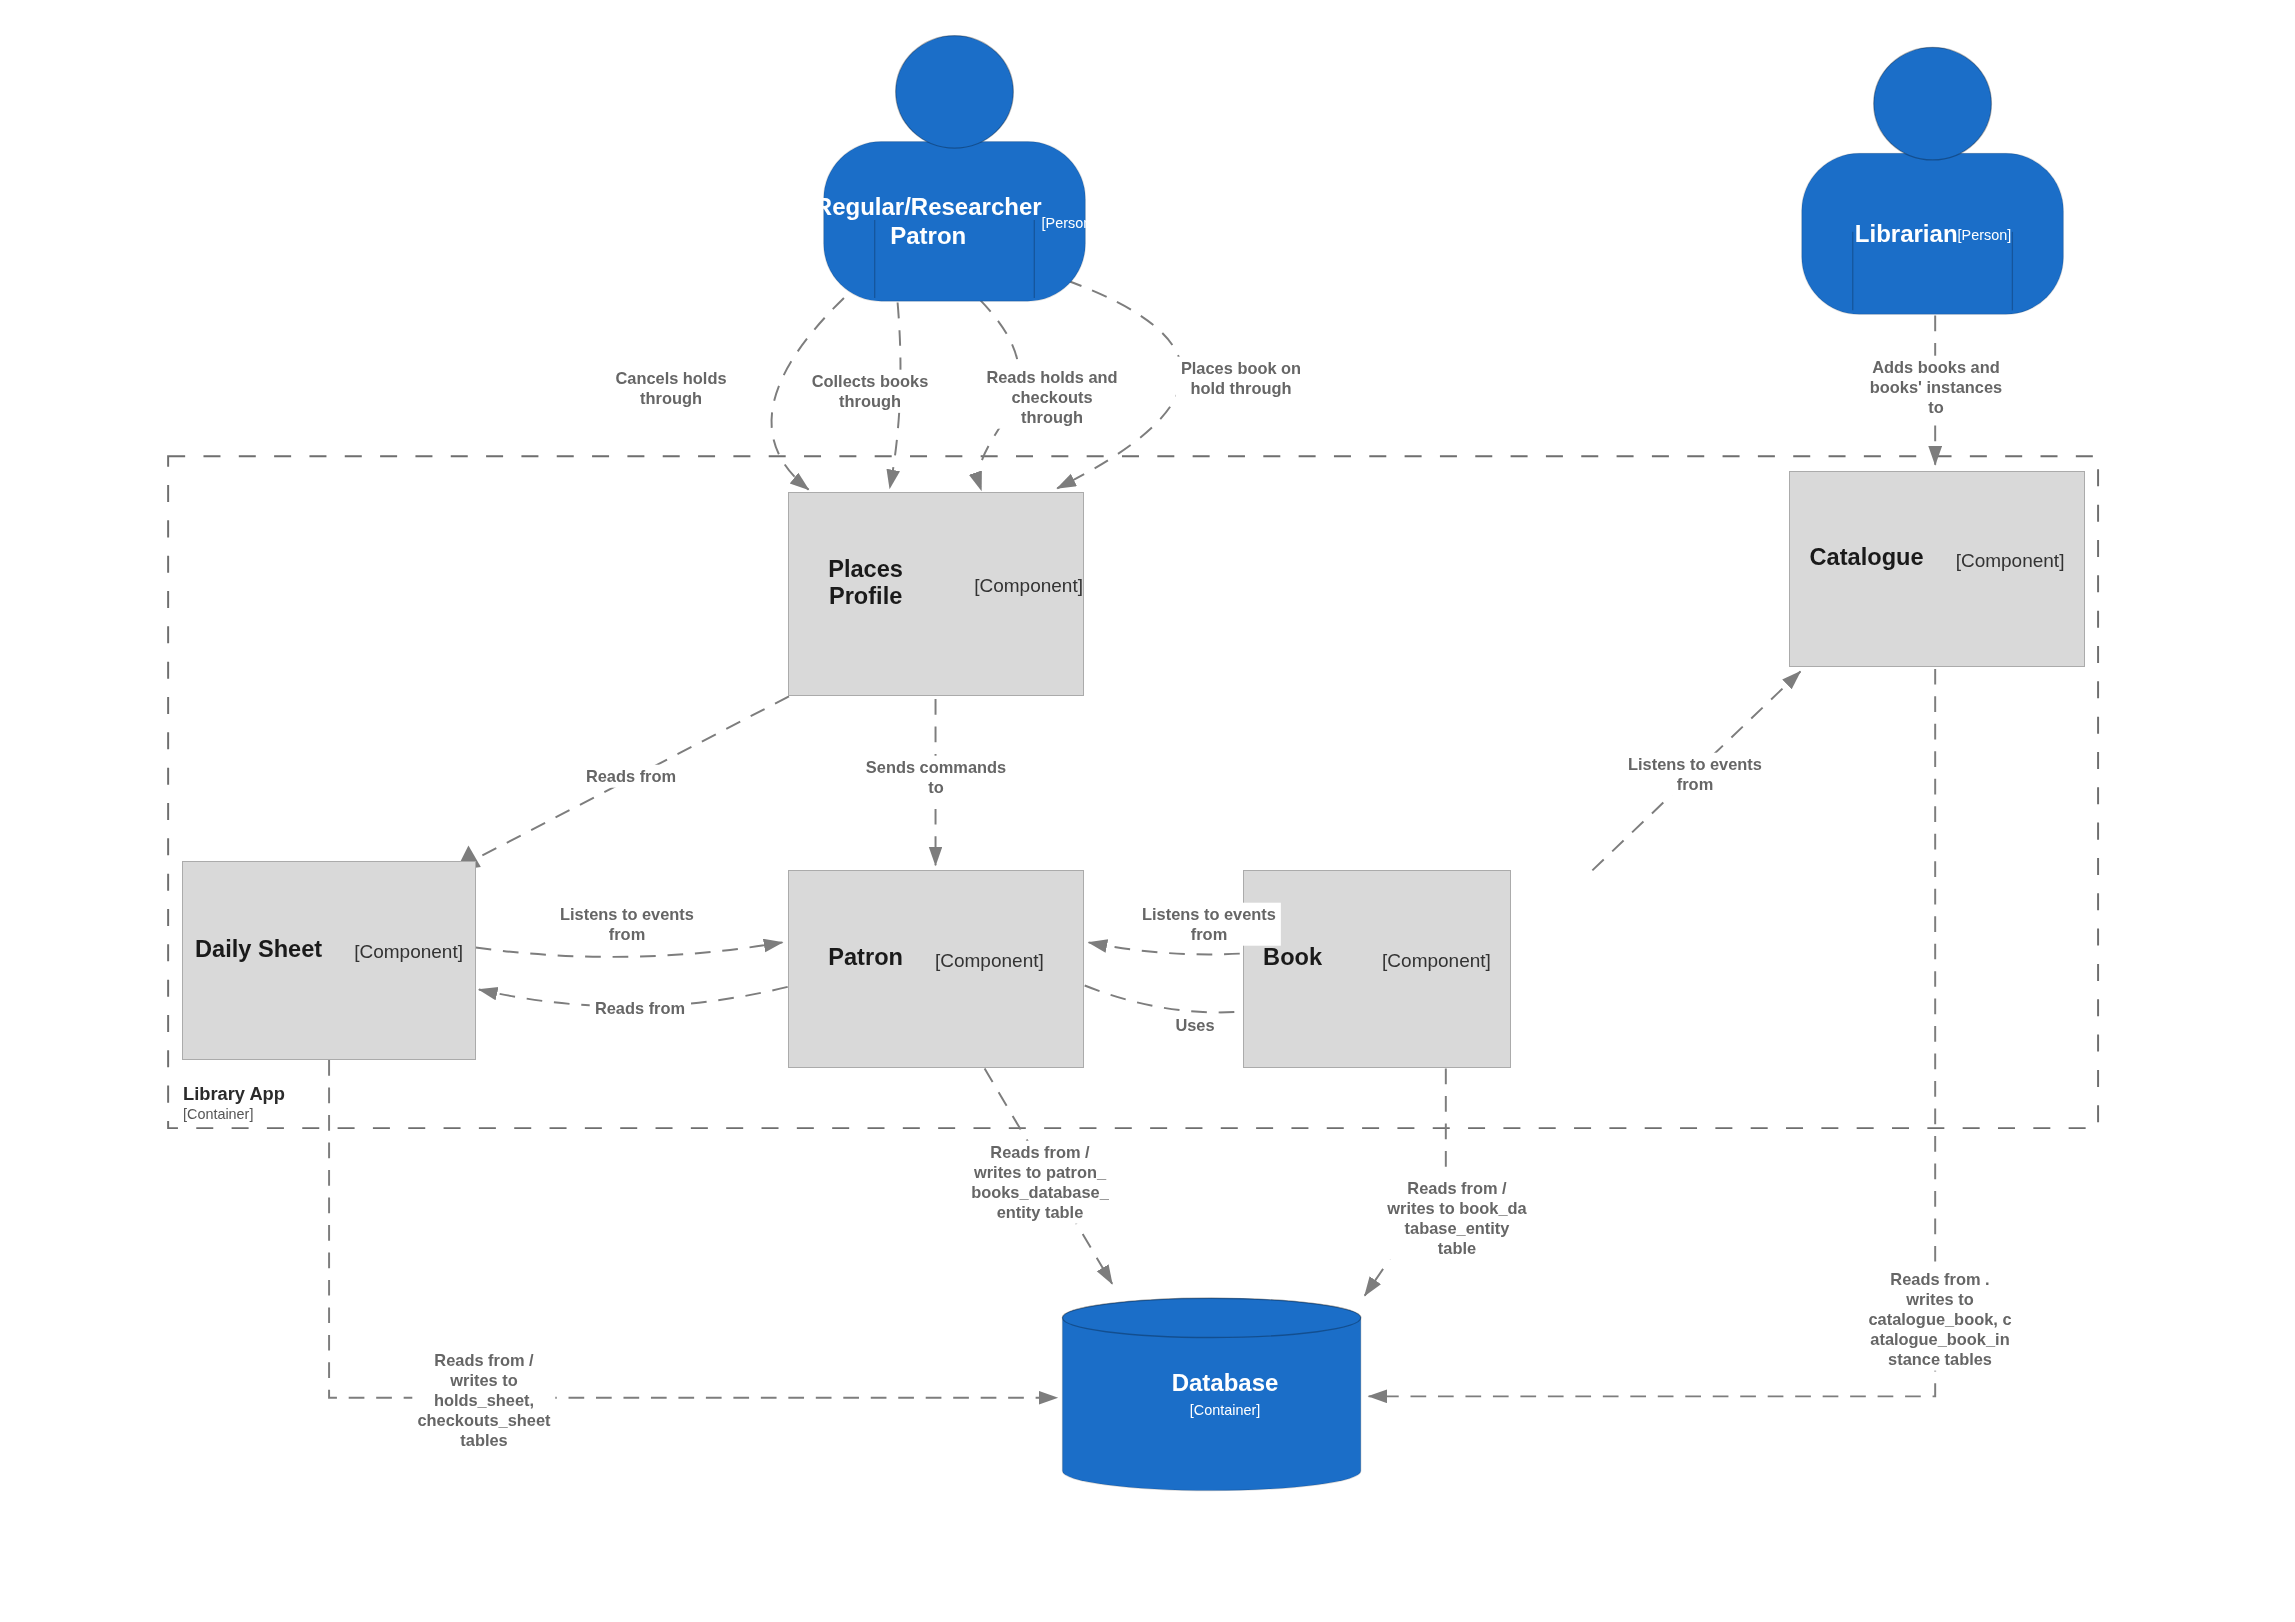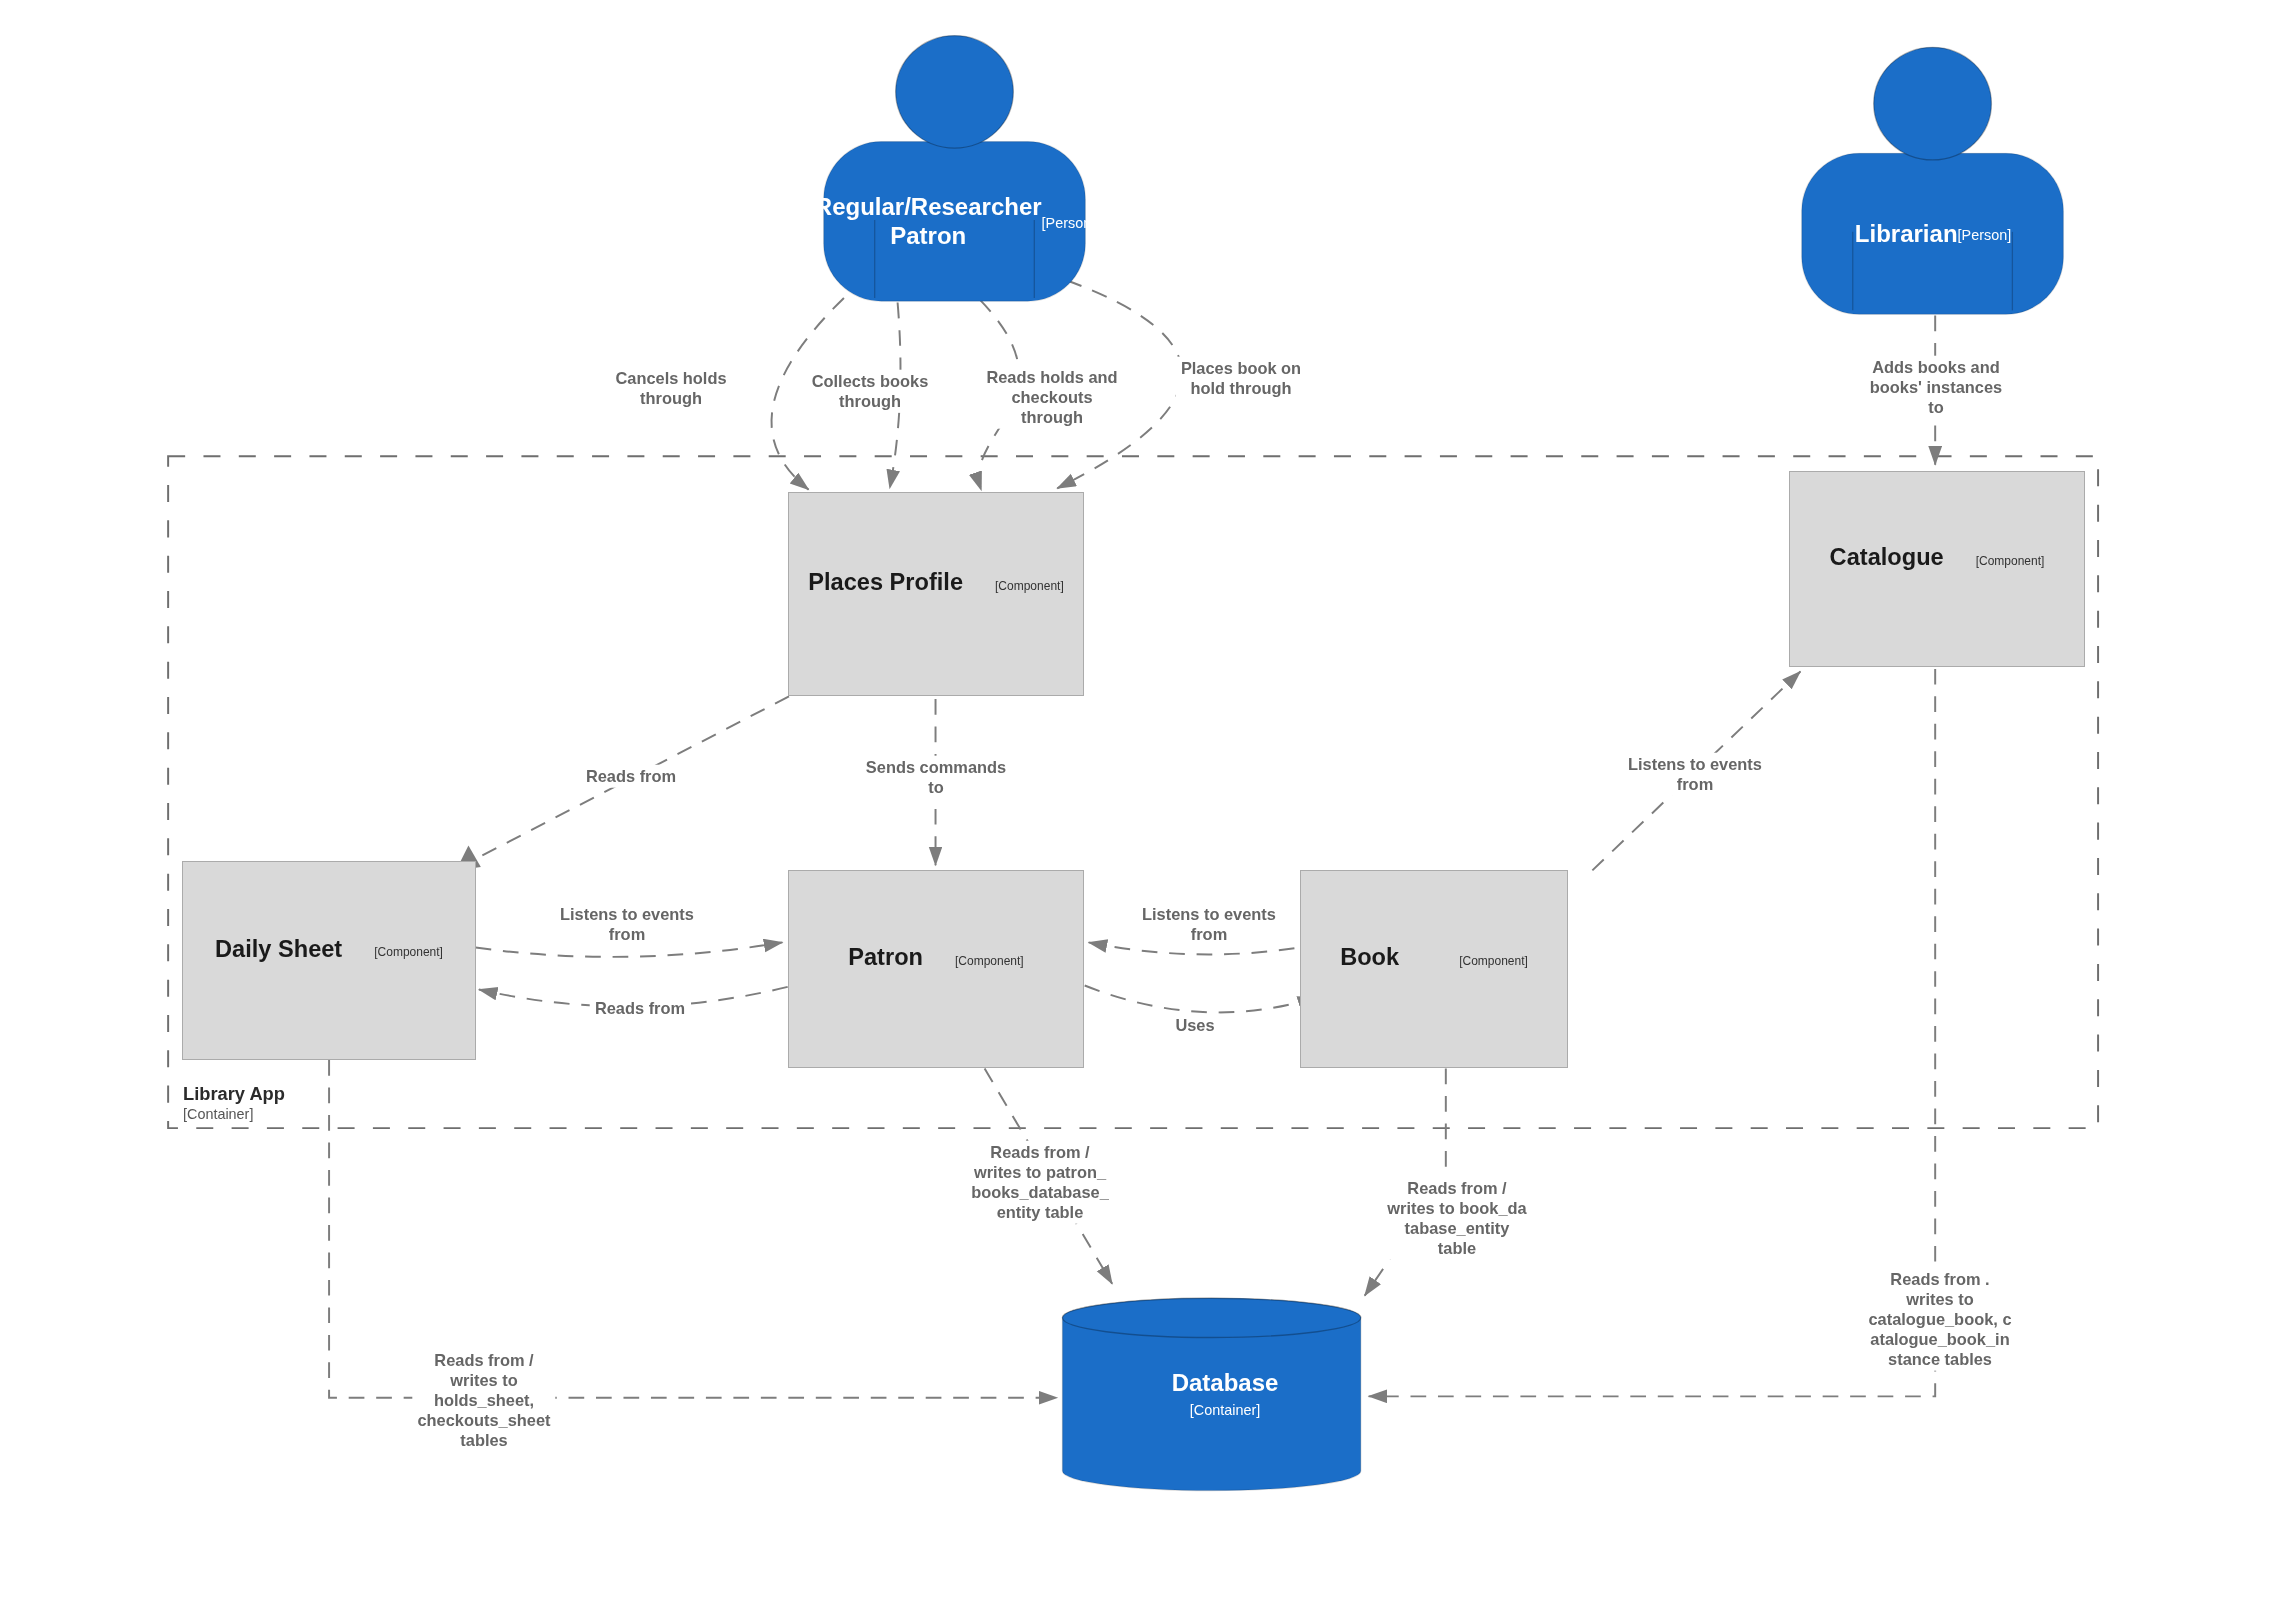--- a/index.html
+++ b/index.html
@@ -2,21 +2,21 @@
 <html style="--person: #1b6ec8; --database: #1b6ec8; --component: #d9d9d9; --component_border: #ababab; --line: #7d7d7d; --boundary_line: #6e6e6e; --label_text: #666666; --title_text: #1a1a1a;font-size:10.5px"><head>
 <meta charset="utf-8">
 <style>
   html,body{margin:0;padding:0;background:#ffffff;}
   body{font-family:"Liberation Sans", sans-serif;}
   #canvas{position:relative;width:2295px;height:1623px;background:#fff;overflow:hidden;}
   #wires{position:absolute;left:0;top:0;z-index:1;}
   .node{position:absolute;z-index:2;display:flex;align-items:center;justify-content:center;text-align:center;}
   .component{background:var(--component,#d9d9d9);border:1.3px solid var(--component_border,#ababab);padding-bottom:22px;box-sizing:border-box;}
   .component .title{font-size:23.6px;font-weight:bold;color:var(--title_text,#1a1a1a);line-height:27.5px;white-space:pre-line;}
-  .component .subtitle{font-size:12px;color:#333;margin-top:5.2px;padding-left:32px;}
+  .component .subtitle{font-size:19px;color:#333;margin-top:5.2px;padding-left:32px;}
   .person-text{position:absolute;z-index:3;display:flex;flex-direction:row;align-items:center;justify-content:center;text-align:center;color:#fff;}
   .person-text .title{font-size:24px;font-weight:bold;line-height:29px;white-space:pre-line;}
   .person-text .subtitle{font-size:14.4px;margin-top:3.9px;color:#ffffff;}
   .db-text{position:absolute;z-index:3;display:flex;flex-direction:column;align-items:center;justify-content:center;text-align:center;color:#fff;}
   .db-text .title{font-size:24px;font-weight:bold;}
   .db-text .subtitle{font-size:14.4px;margin-top:5.2px;}
   .rel-label{position:absolute;z-index:4;transform:translate(-50%,-50%);background:#ffffff;padding:1.3px 5.2px;
     font-size:16.4px;font-weight:bold;color:var(--label_text,#666666);line-height:20px;text-align:center;white-space:pre-line;}
   .boundary-label{position:absolute;z-index:2;text-align:left;}
   .boundary-label .title{font-size:18.3px;font-weight:bold;color:#2b2b2b;line-height:22px;}
@@ -96,21 +96,21 @@
     <div class="subtitle">[Component]</div>
   </div>
   <div class="node component" style="left:182px;top:861px;width:294px;height:199px;">
     <div class="title">Daily Sheet</div>
     <div class="subtitle">[Component]</div>
   </div>
   <div class="node component" style="left:788px;top:870px;width:296px;height:198px;">
     <div class="title">Patron</div>
     <div class="subtitle">[Component]</div>
   </div>
-  <div class="node component" style="left:1300px;top:870px;width:268px;height:198px;gap:28px;">
+  <div class="node component" style="left:1243px;top:870px;width:268px;height:198px;gap:28px;">
     <div class="title">Book</div>
     <div class="subtitle">[Component]</div>
   </div>
 
   <div class="db-text" style="left:1063px;top:1302px;width:324px;height:183px;">
     <div class="title">Database</div>
     <div class="subtitle">[Container]</div>
   </div>
 
   <div class="boundary-label" style="left:183px;top:1083px;">

